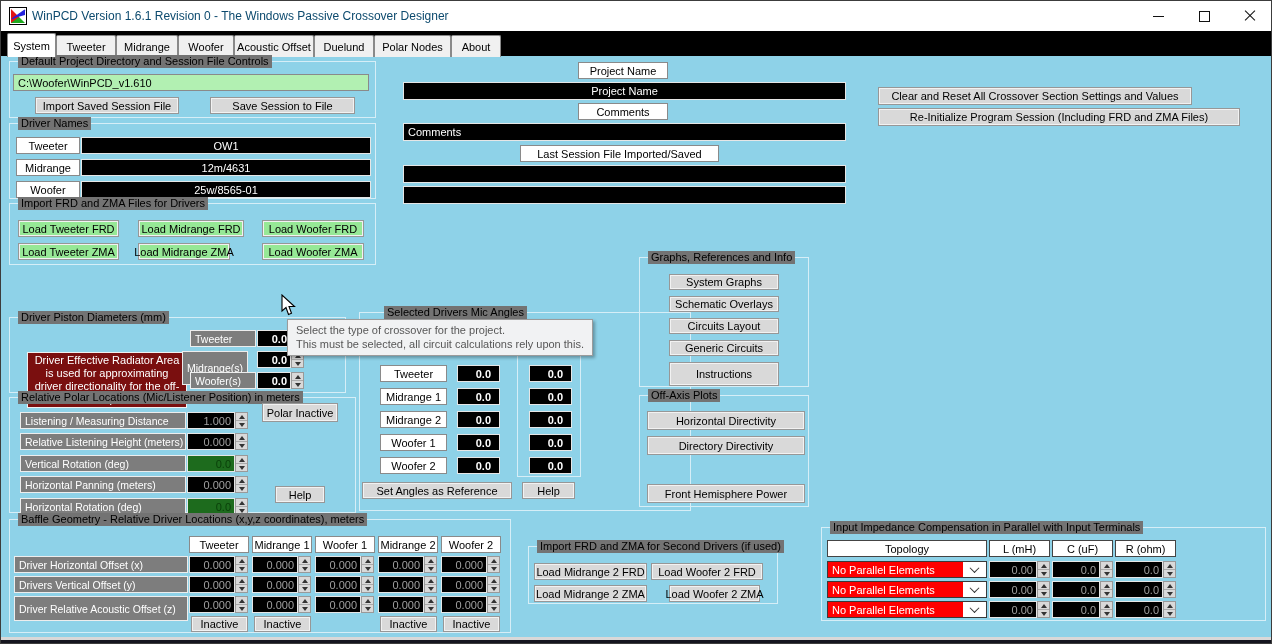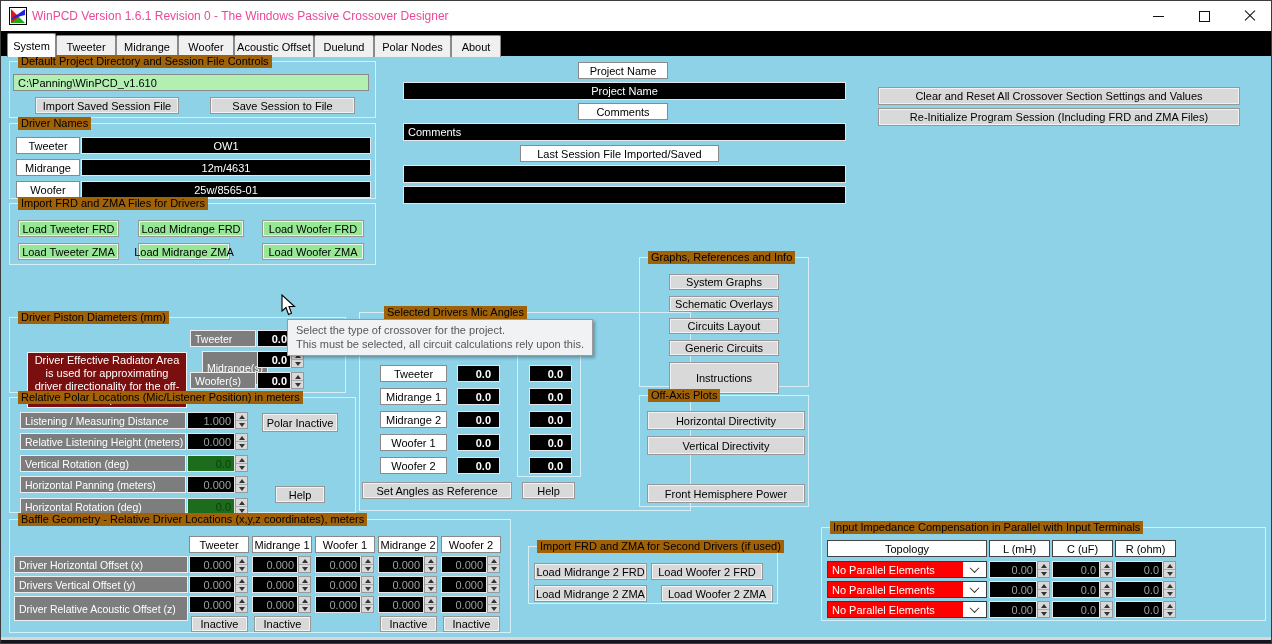--- a/index.html
+++ b/index.html
@@ -5,37 +5,37 @@
   html,body{margin:0;padding:0;background:#555;}
   #window{
     position:relative;width:1272px;height:644px;overflow:hidden;
     font-family:"Liberation Sans","DejaVu Sans",sans-serif;
     background:#8ed2e8;border:1px solid #3c3c3c;box-sizing:border-box;
     -webkit-font-smoothing:antialiased;
   }
   .abs{position:absolute;box-sizing:border-box;}
   
   .titlebar{position:absolute;left:0;top:0;width:100%;height:30px;background:#ffffff;}
-  .apptitle{position:absolute;left:31px;top:8px;font-size:12px;color:#ec4899;white-space:nowrap;}
+  .apptitle{position:absolute;left:31px;top:8px;font-size:12px;color:#0c4a6e;white-space:nowrap;}
   .winbtn{position:absolute;top:0;width:46px;height:30px;display:flex;align-items:center;justify-content:center;}
   .glyph-min{width:11px;height:0;border-top:1px solid #111;}
   .glyph-max{width:9px;height:9px;border:1px solid #111;}
   .glyph-close{position:relative;width:12px;height:12px;}
   .glyph-close::before,.glyph-close::after{content:"";position:absolute;left:-1px;top:5px;width:14px;height:0;border-top:1px solid #111;}
   .glyph-close::before{transform:rotate(45deg);}
   .glyph-close::after{transform:rotate(-45deg);}
   
   .tabbar{position:absolute;left:0;top:30px;width:100%;height:25px;background:#000;}
   .tab{position:absolute;top:4px;height:21px;background:#f0f0f0;border:1px solid #898989;border-bottom:none;
        font-size:11px;color:#000;display:flex;align-items:center;justify-content:center;white-space:nowrap;
        border-radius:2px 2px 0 0;}
   .tab.active{top:2px;height:23px;background:#ffffff;z-index:2;}
   
   .grp{position:absolute;border:1px solid #d6eef7;box-sizing:border-box;}
-  .grp-title{position:absolute;top:-7px;left:8px;background:#a16207;padding:0 3px;font-size:11px;color:#000;white-space:nowrap;line-height:13px;}
+  .grp-title{position:absolute;top:-7px;left:8px;background:#737373;padding:0 3px;font-size:11px;color:#000;white-space:nowrap;line-height:13px;}
   
   .btn{position:absolute;background:#d9d9d9;border:1px solid #979797;box-shadow:inset 0 0 0 1px #f2f2f2;
        font-size:11px;color:#000;display:flex;align-items:center;justify-content:center;white-space:nowrap;box-sizing:border-box;cursor:default;}
   .btn.green{background:#96e896;}
   .bf{position:absolute;background:#000;border:1px solid #e6e6e6;color:#fff;font-size:11px;
       display:flex;align-items:center;box-sizing:border-box;white-space:nowrap;overflow:hidden;}
   .bf.center{justify-content:center;}
   .bf.right{justify-content:flex-end;padding-right:3px;}
   .bf.gray{color:#a0a0a0;}
   .bf.bold{font-weight:bold;}
@@ -97,21 +97,21 @@
     <div class="tab" style="left:115px;width:60px">Midrange</div>
     <div class="tab" style="left:177px;width:54px">Woofer</div>
     <div class="tab" style="left:233px;width:78px">Acoustic Offset</div>
     <div class="tab" style="left:313px;width:58px">Duelund</div>
     <div class="tab" style="left:373px;width:75px">Polar Nodes</div>
     <div class="tab" style="left:450px;width:48px">About</div>
   </div>
 
   <div class="grp" style="left:8px;top:60px;width:367px;height:57px">
     <div class="grp-title">Default Project Directory and Session File Controls</div>
-    <div class="abs" style="left:3px;top:12px;width:356px;height:17px;background:#b2f0b2;border:1px solid #8a8a8a;font-size:11px;color:#000;display:flex;align-items:center;padding-left:4px">C:\Panning\WinPCD_v1.610</div>
+    <div class="abs" style="left:3px;top:12px;width:356px;height:17px;background:#b2f0b2;border:1px solid #8a8a8a;font-size:11px;color:#000;display:flex;align-items:center;padding-left:4px">C:\Woofer\WinPCD_v1.610</div>
     <div class="btn" style="left:25px;top:35px;width:144px;height:17px">Import Saved Session File</div>
     <div class="btn" style="left:200px;top:35px;width:145px;height:17px">Save Session to File</div>
   </div>
 
   <div class="grp" style="left:8px;top:122px;width:367px;height:76px">
     <div class="grp-title">Driver Names</div>
     <div class="wc" style="left:6px;top:13px;width:64px;height:17px">Tweeter</div>
     <div class="bf center" style="left:71px;top:13px;width:290px;height:17px">OW1</div>
     <div class="wc" style="left:6px;top:35px;width:64px;height:17px">Midrange</div>
     <div class="bf center" style="left:71px;top:35px;width:290px;height:17px">12m/4631</div>
@@ -132,21 +132,21 @@
 
   <div class="grp" style="left:8px;top:316px;width:337px;height:76px">
     <div class="grp-title">Driver Piston Diameters (mm)</div>
     <div class="note" style="left:17px;top:12px;width:160px;height:56px">Driver Effective Radiator Area is used for approximating driver directionality for the off-axis response.</div>
     <div class="gl" style="left:180px;top:12px;width:66px;height:17px">Tweeter</div>
     <div class="bf right bold" style="left:247px;top:12px;width:34px;height:17px">0.0</div>
     <div class="spin" style="left:281px;top:12px;height:17px">
         <div class="up"></div>
         <div class="dn"></div>
       </div>
-    <div class="gl" style="left:192px;top:33px;width:66px;height:34px">Midrange(s)</div>
+    <div class="gl" style="left:172px;top:33px;width:66px;height:34px">Midrange(s)</div>
     <div class="bf right bold" style="left:247px;top:33px;width:34px;height:17px">0.0</div>
     <div class="spin" style="left:281px;top:33px;height:17px">
         <div class="up"></div>
         <div class="dn"></div>
       </div>
     <div class="gl" style="left:180px;top:54px;width:66px;height:17px">Woofer(s)</div>
     <div class="bf right bold" style="left:247px;top:54px;width:34px;height:17px">0.0</div>
     <div class="spin" style="left:281px;top:54px;height:17px">
         <div class="up"></div>
         <div class="dn"></div>
@@ -178,21 +178,21 @@
     <div class="spin" style="left:225px;top:78px;height:17px">
         <div class="up"></div>
         <div class="dn"></div>
       </div>
     <div class="gl" style="left:10px;top:100px;width:166px;height:17px">Horizontal Rotation (deg)</div>
     <div class="bf right greenbg" style="left:177px;top:100px;width:48px;height:17px">0.0</div>
     <div class="spin" style="left:225px;top:100px;height:17px">
         <div class="up"></div>
         <div class="dn"></div>
       </div>
-    <div class="btn" style="left:252px;top:15px;width:76px;height:19px">Polar Inactive</div>
+    <div class="btn" style="left:252px;top:5px;width:76px;height:19px">Polar Inactive</div>
     <div class="btn" style="left:265px;top:88px;width:50px;height:17px">Help</div>
   </div>
 
   <div class="grp" style="left:8px;top:518px;width:502px;height:114px">
     <div class="grp-title">Baffle Geometry - Relative Driver Locations (x,y,z coordinates), meters</div>
     <div class="wc" style="left:179px;top:16px;width:60px;height:17px">Tweeter</div>
     <div class="wc" style="left:242px;top:16px;width:60px;height:17px">Midrange 1</div>
     <div class="wc" style="left:305px;top:16px;width:60px;height:17px">Woofer 1</div>
     <div class="wc" style="left:368px;top:16px;width:60px;height:17px">Midrange 2</div>
     <div class="wc" style="left:431px;top:16px;width:60px;height:17px">Woofer 2</div>
@@ -312,39 +312,39 @@
     <div class="bf right bold" style="left:169px;top:144px;width:43px;height:17px;padding-right:8px">0.0</div>
     <div class="btn" style="left:2px;top:169px;width:150px;height:17px">Set Angles as Reference</div>
     <div class="btn" style="left:162px;top:169px;width:53px;height:17px">Help</div>
   </div>
 
   <div class="grp" style="left:527px;top:545px;width:250px;height:58px">
     <div class="grp-title">Import FRD and ZMA for Second Drivers (if used)</div>
     <div class="btn" style="left:5px;top:16px;width:113px;height:17px">Load Midrange 2 FRD</div>
     <div class="btn" style="left:122px;top:16px;width:112px;height:17px">Load Woofer 2 FRD</div>
     <div class="btn" style="left:5px;top:38px;width:113px;height:17px">Load Midrange 2 ZMA</div>
-    <div class="btn" style="left:132px;top:38px;width:112px;height:17px">Load Woofer 2  ZMA</div>
-  </div>
-
-  <div class="btn" style="left:877px;top:86px;width:362px;height:18px">Clear and Reset All Crossover Section Settings and Values</div>
+    <div class="btn" style="left:140px;top:38px;width:91px;height:17px">Load Woofer 2  ZMA</div>
+  </div>
+
+  <div class="btn" style="left:877px;top:86px;width:314px;height:18px">Clear and Reset All Crossover Section Settings and Values</div>
   <div class="btn" style="left:877px;top:107px;width:362px;height:18px">Re-Initialize Program Session (Including FRD and ZMA Files)</div>
 
   <div class="grp" style="left:638px;top:256px;width:170px;height:130px">
     <div class="grp-title">Graphs, References and Info</div>
     <div class="btn" style="left:29px;top:16px;width:110px;height:16px">System Graphs</div>
     <div class="btn" style="left:29px;top:38px;width:110px;height:16px">Schematic Overlays</div>
     <div class="btn" style="left:29px;top:60px;width:110px;height:16px">Circuits Layout</div>
     <div class="btn" style="left:29px;top:82px;width:110px;height:16px">Generic Circuits</div>
-    <div class="btn" style="left:29px;top:104px;width:110px;height:32px">Instructions</div>
+    <div class="btn" style="left:29px;top:104px;width:110px;height:24px">Instructions</div>
   </div>
 
   <div class="grp" style="left:638px;top:394px;width:170px;height:112px">
     <div class="grp-title">Off-Axis Plots</div>
     <div class="btn" style="left:7px;top:15px;width:158px;height:19px">Horizontal Directivity</div>
-    <div class="btn" style="left:7px;top:40px;width:158px;height:19px">Vertical Directivity</div>
+    <div class="btn" style="left:7px;top:40px;width:158px;height:19px">Directory Directivity</div>
     <div class="btn" style="left:7px;top:88px;width:158px;height:19px">Front Hemisphere Power</div>
   </div>
 
   <div class="grp" style="left:820px;top:526px;width:445px;height:94px">
     <div class="grp-title">Input Impedance Compensation in Parallel with Input Terminals</div>
     <div class="wc" style="left:5px;top:12px;width:160px;height:17px;border-color:#444">Topology</div>
     <div class="wc" style="left:167px;top:12px;width:61px;height:17px;border-color:#444">L (mH)</div>
     <div class="wc" style="left:230px;top:12px;width:61px;height:17px;border-color:#444">C (uF)</div>
     <div class="wc" style="left:293px;top:12px;width:61px;height:17px;border-color:#444">R (ohm)</div>
 

